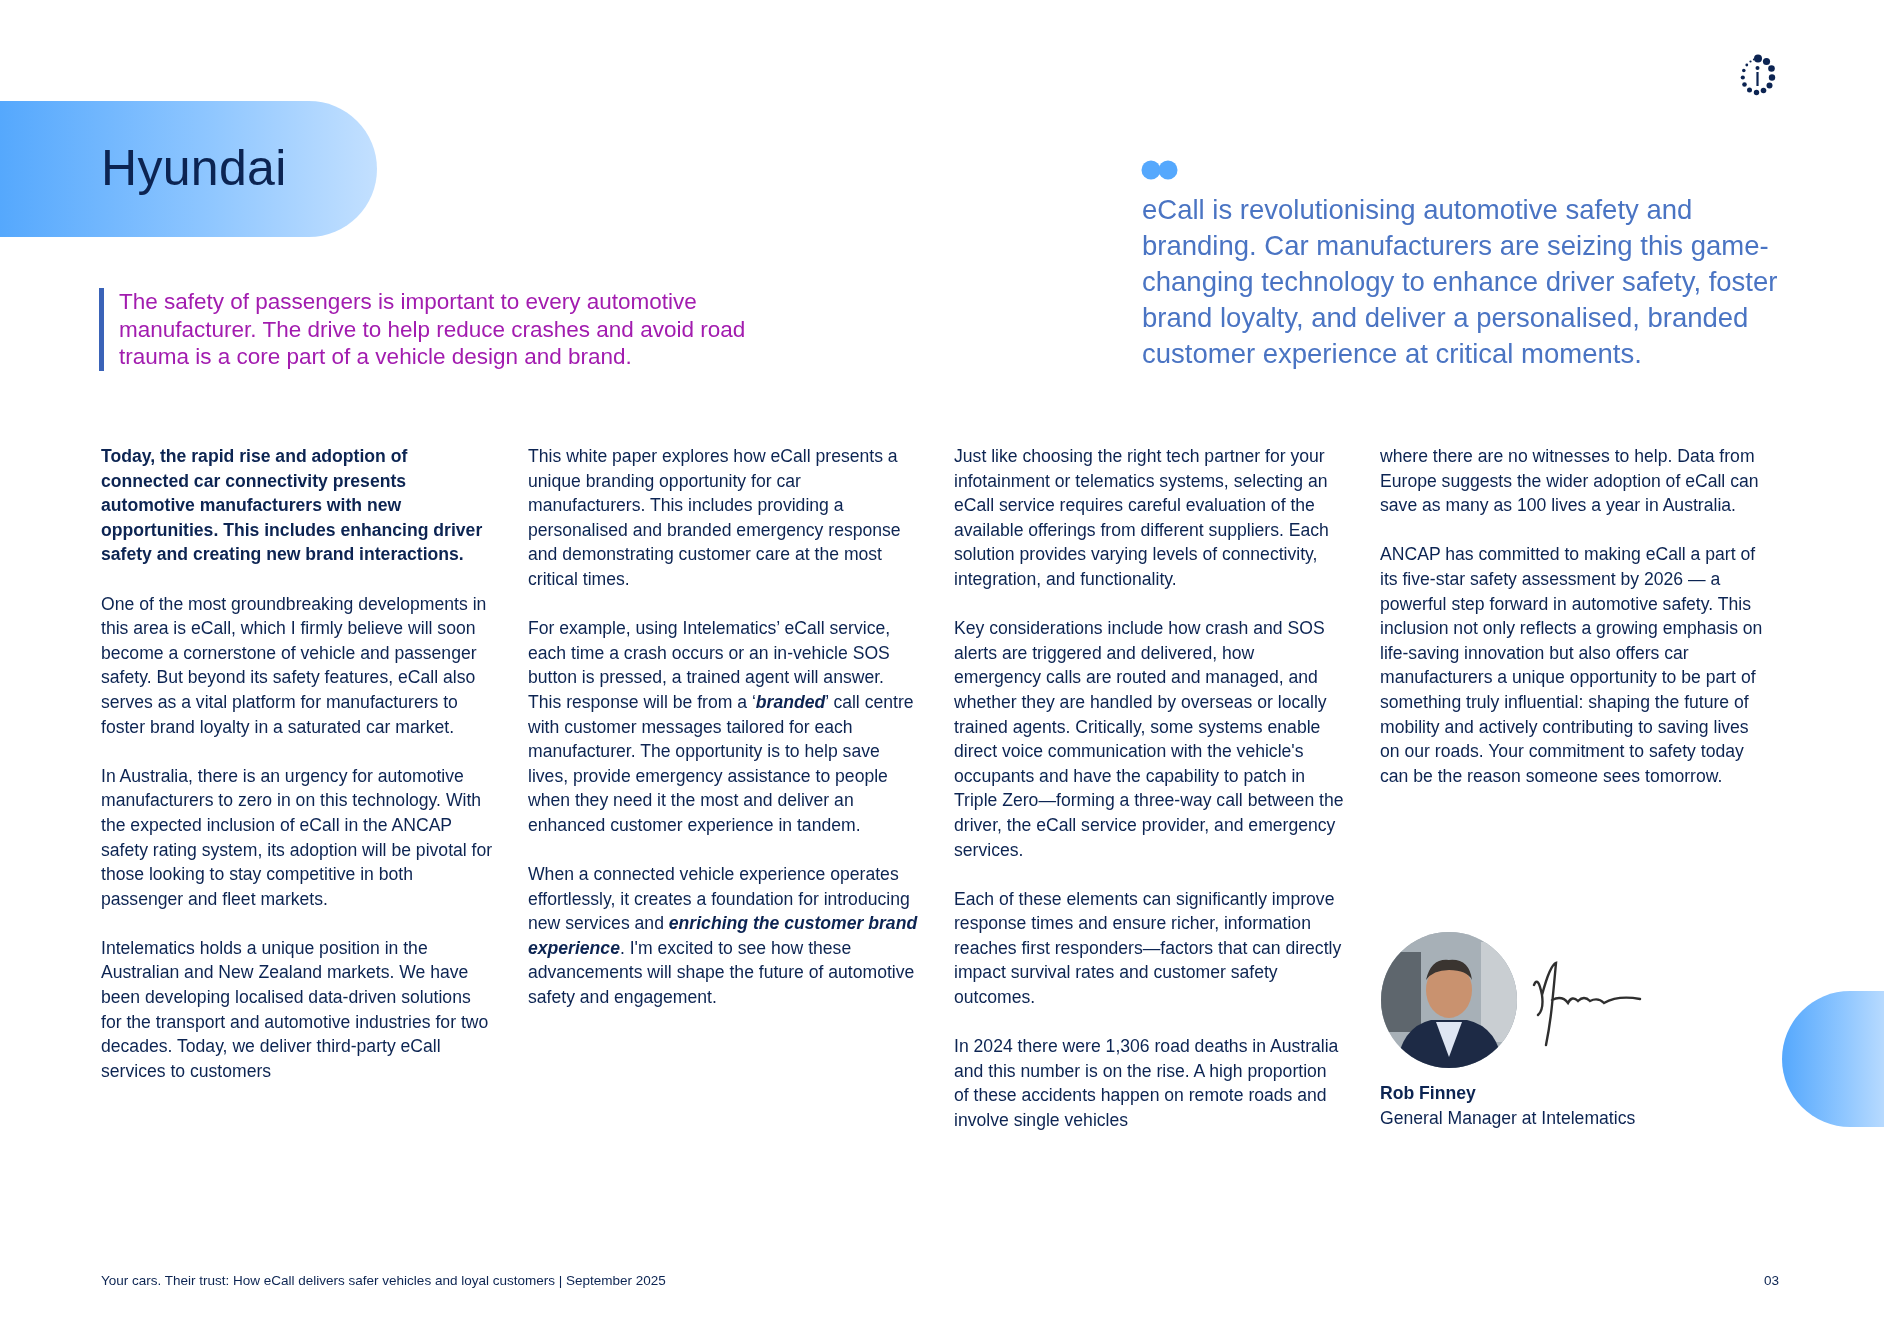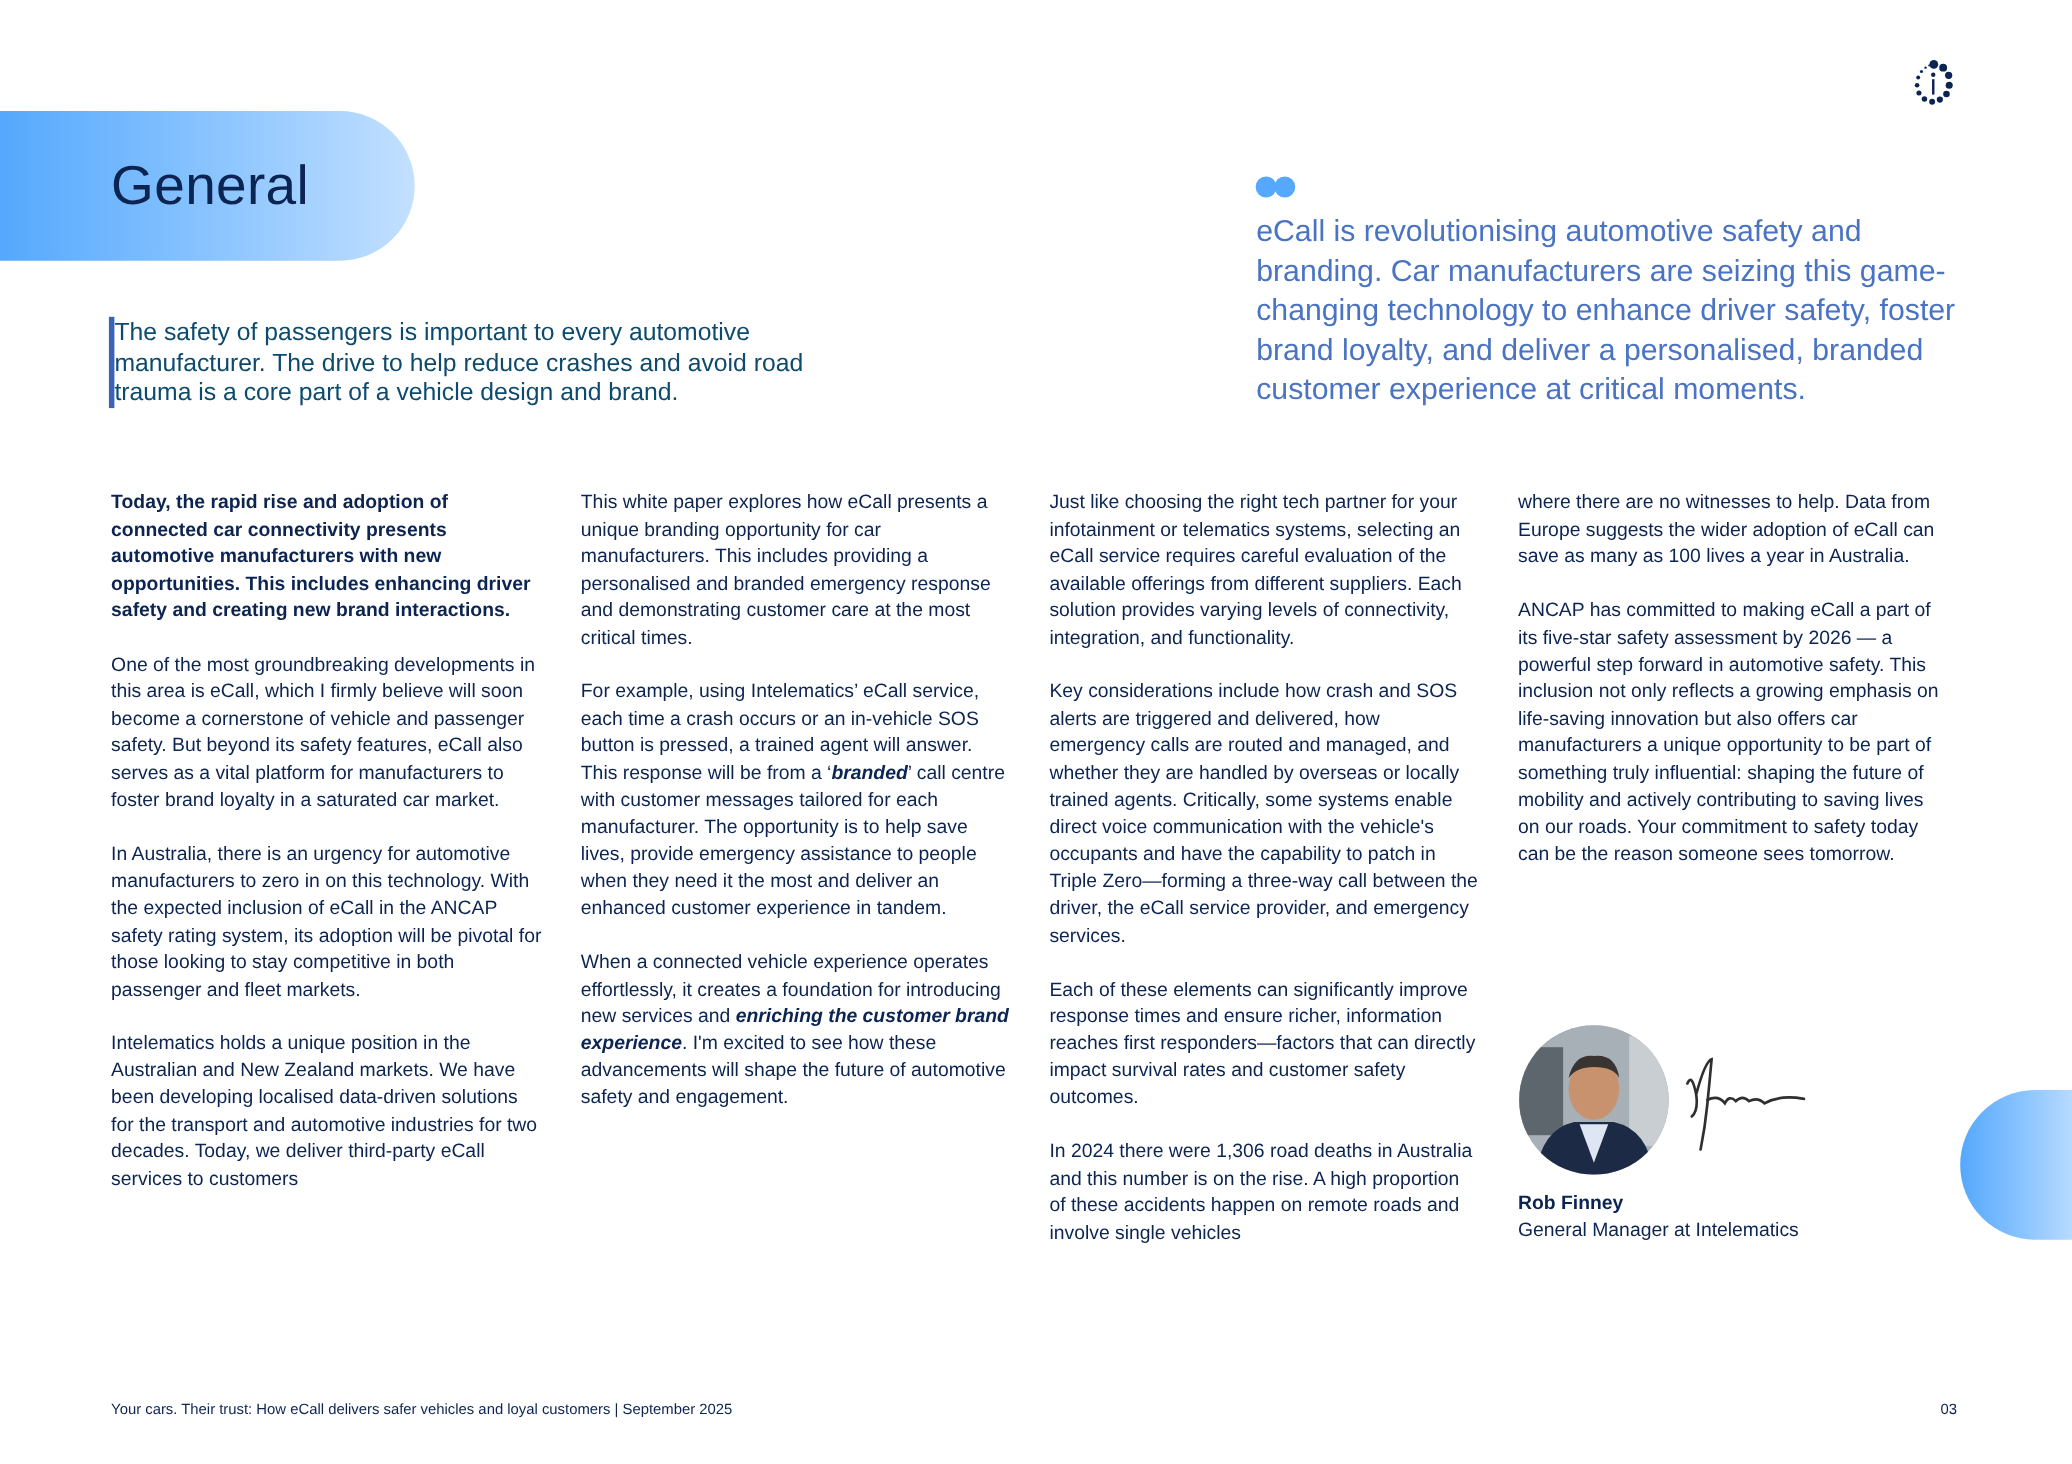--- a/index.html
+++ b/index.html
@@ -12,22 +12,22 @@
     background:linear-gradient(90deg,#55a8fd 0%,#8ec6ff 55%,#c3e0ff 100%);
     border-radius:0 68px 68px 0;
   }
   .title-pill h1 {
     position:absolute; left:101px; top:38px; margin:0;
     font-size:50px; font-weight:400; color:#0c2452; letter-spacing:0.3px;
   }
   .logo { position:absolute; left:1733px; top:52px; width:50px; height:50px; }
   .intro-quote {
     position:absolute; left:99px; top:288px; width:660px;
-    border-left:5px solid #3a63b8; 
-    font-size:22.5px; line-height:27.5px; color:#0c4a6e;
+    border-left:5px solid #3a63b8; padding-left:15px;
+    font-size:22.5px; line-height:27.5px; color:#a21caf;
   }
   .pull-quote-mark { position:absolute; left:1141px; top:160px; width:38px; height:20px; }
   .pull-quote {
     position:absolute; left:1142px; top:192px; width:650px;
     font-size:27.5px; line-height:36px; color:#4a74c3;
   }
   .col {
     position:absolute; top:444px; width:392px;
     font-size:17.6px; line-height:24.6px; color:#0c2452;
   }
@@ -58,21 +58,21 @@
   .footer {
     position:absolute; left:101px; top:1273px; font-size:13.5px; color:#0c2452;
   }
   .footer .title { font-weight:400; }
   .page-num { position:absolute; left:1764px; top:1273px; font-size:13.5px; color:#0c2452; }
 </style>
 </head>
 <body>
 
 <div class="title-pill">
-  <h1>General</h1>
+  <h1>Hyundai</h1>
 </div>
 
 <svg class="logo" viewBox="0 0 50 50">
   <g fill="#0c2452">
     <circle cx="25" cy="6.5" r="4"></circle>
     <circle cx="33.5" cy="9.5" r="3.6"></circle>
     <circle cx="38.5" cy="16.5" r="3.3"></circle>
     <circle cx="39" cy="25.5" r="3.2"></circle>
     <circle cx="36.5" cy="33.5" r="3"></circle>
     <circle cx="30.5" cy="38.5" r="2.8"></circle>

